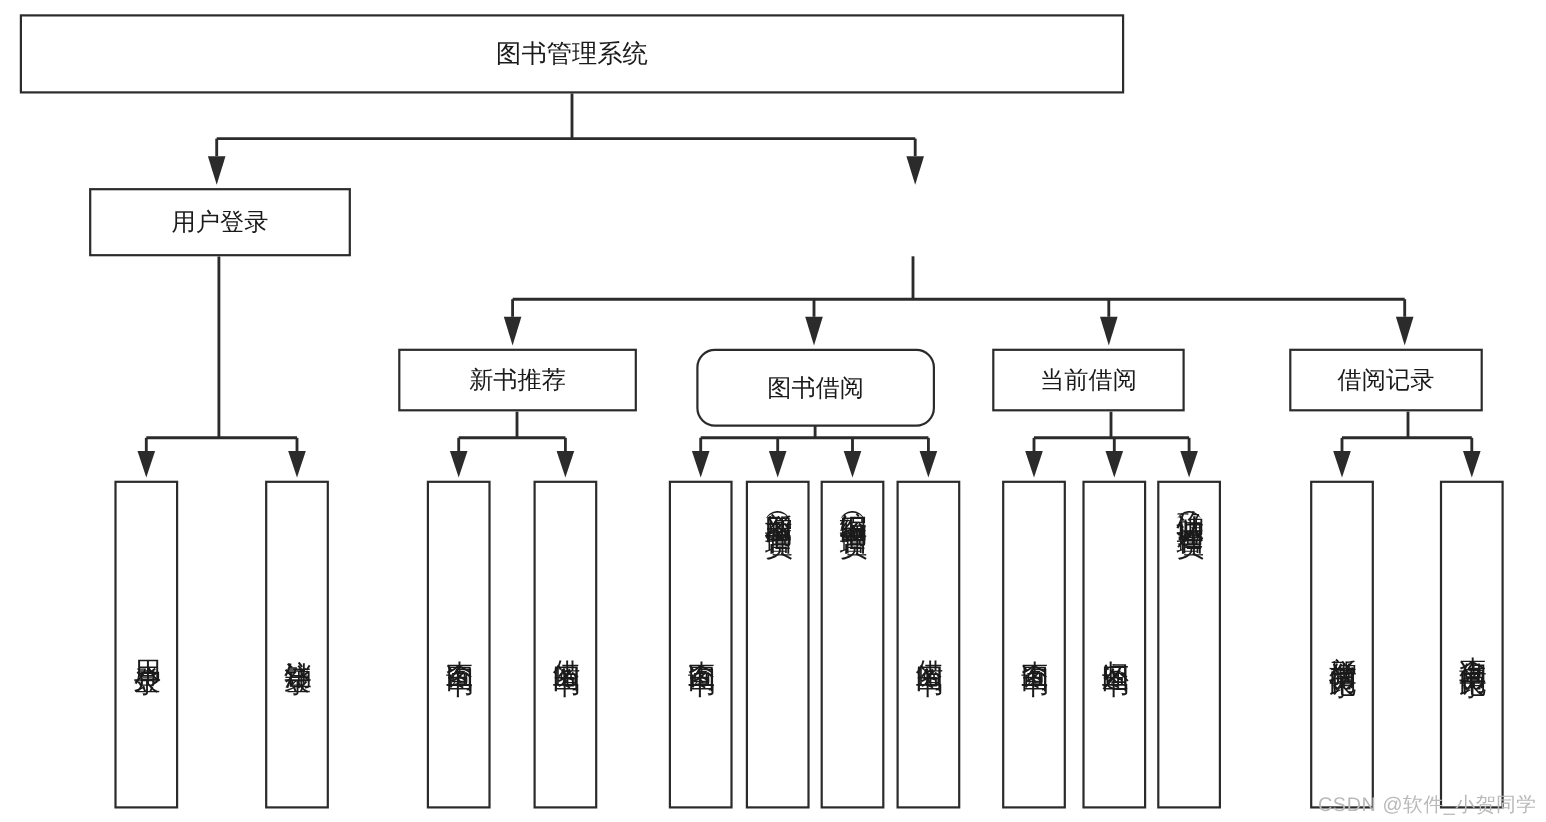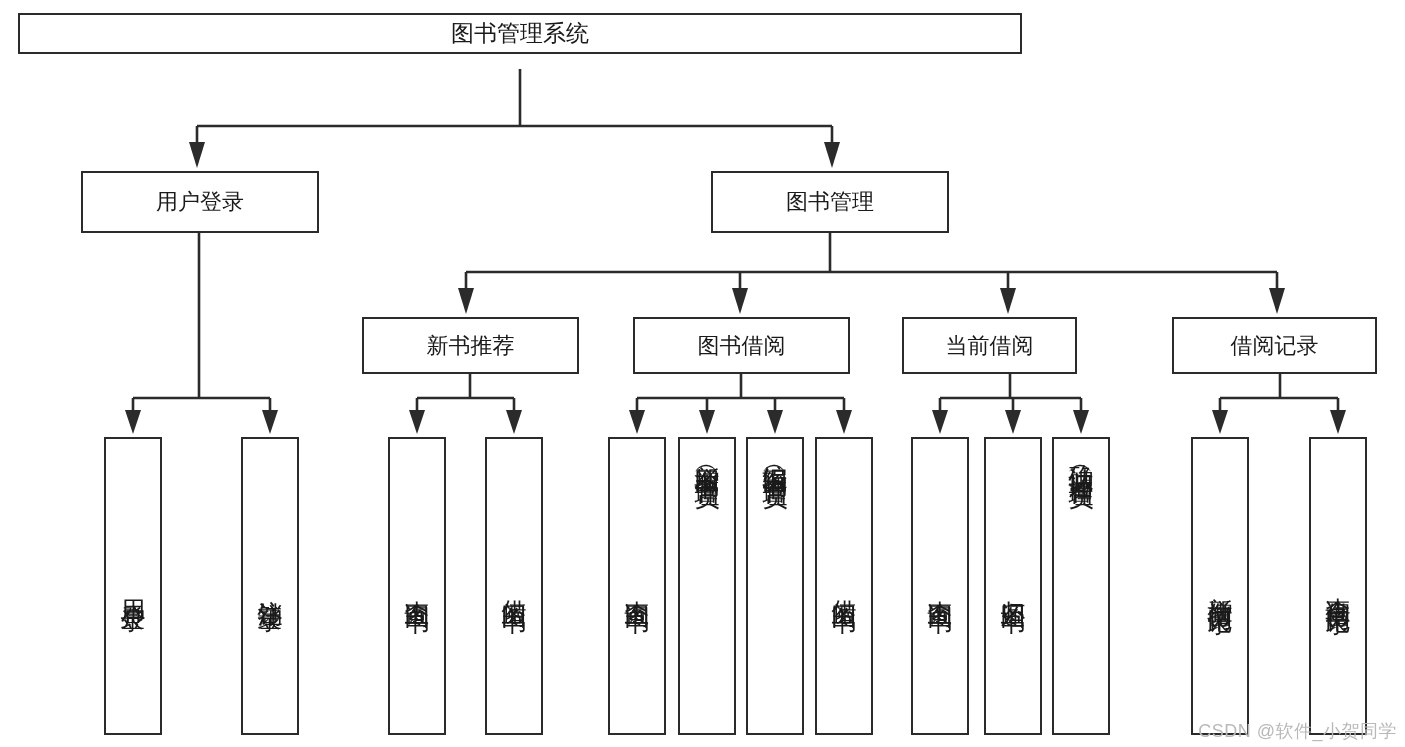--- a/index.html
+++ b/index.html
@@ -168,41 +168,38 @@
     <g>
       <line x1="1280" y1="374" x2="1280" y2="398" stroke="#2b2b2b"></line>
       <line x1="1220" y1="398" x2="1338" y2="398" stroke="#2b2b2b"></line>
       <line x1="1220" y1="398" x2="1220" y2="410" stroke="#2b2b2b"></line>
       <polygon class="arrow" points="1212,410 1228,410 1220,434" fill="#2b2b2b"></polygon>
       <line x1="1338" y1="398" x2="1338" y2="410" stroke="#2b2b2b"></line>
       <polygon class="arrow" points="1330,410 1346,410 1338,434" fill="#2b2b2b"></polygon>
     </g>
   </svg>
 
-  <div class="node root" style="left: 18px; top: 13px; width: 1004px; height: 41px; border-color: rgb(43, 43, 43); background: rgb(255, 255, 255); color: rgb(26, 26, 26);">
+  <div class="node root" style="left: 18px; top: 13px; width: 1004px; height: 72px; border-color: rgb(43, 43, 43); background: rgb(255, 255, 255); color: rgb(26, 26, 26);">
     <span class="label">图书管理系统</span>
   </div>
 
   <div class="node branch" style="left: 81px; top: 171px; width: 238px; height: 62px; border-color: rgb(43, 43, 43); background: rgb(255, 255, 255); color: rgb(26, 26, 26);">
     <span class="label">用户登录</span>
   </div>
-  <div class="node branch" style="left: 711px; top: 171px; width: 238px; height: 62px; border-color: rgb(43, 43, 43); background: rgb(255, 255, 255); color: rgb(26, 26, 26);">
-    <span class="label">图书管理</span>
-  </div>
 
   <div class="node branch" style="left: 362px; top: 317px; width: 217px; height: 57px; border-color: rgb(43, 43, 43); background: rgb(255, 255, 255); color: rgb(26, 26, 26);">
     <span class="label">新书推荐</span>
   </div>
-  <div class="node branch" style="left: 633px; top: 317px; width: 217px; height: 57px; border-color: rgb(43, 43, 43); background: rgb(255, 255, 255); color: rgb(26, 26, 26);">
+  <div class="node branch" style="left: 633px; top: 317px; width: 217px; height: 71px; border-color: rgb(43, 43, 43); background: rgb(255, 255, 255); color: rgb(26, 26, 26); border-radius: 17px;">
     <span class="label">图书借阅</span>
   </div>
   <div class="node branch" style="left: 902px; top: 317px; width: 175px; height: 57px; border-color: rgb(43, 43, 43); background: rgb(255, 255, 255); color: rgb(26, 26, 26);">
     <span class="label">当前借阅</span>
   </div>
-  <div class="node branch" style="left: 1172px; top: 317px; width: 205px; height: 57px; border-color: rgb(43, 43, 43); background: rgb(255, 255, 255); color: rgb(26, 26, 26);">
+  <div class="node branch" style="left: 1172px; top: 317px; width: 176px; height: 57px; border-color: rgb(43, 43, 43); background: rgb(255, 255, 255); color: rgb(26, 26, 26);">
     <span class="label">借阅记录</span>
   </div>
 
   <div class="node leaf centered" style="left: 104px; top: 437px; width: 58px; height: 298px; border-color: rgb(43, 43, 43); background: rgb(255, 255, 255); color: rgb(26, 26, 26);">
     <span class="label">用户登录</span>
   </div>
   <div class="node leaf centered" style="left: 241px; top: 437px; width: 58px; height: 298px; border-color: rgb(43, 43, 43); background: rgb(255, 255, 255); color: rgb(26, 26, 26);">
     <span class="label">注销登录</span>
   </div>
   <div class="node leaf centered" style="left: 388px; top: 437px; width: 58px; height: 298px; border-color: rgb(43, 43, 43); background: rgb(255, 255, 255); color: rgb(26, 26, 26);">

